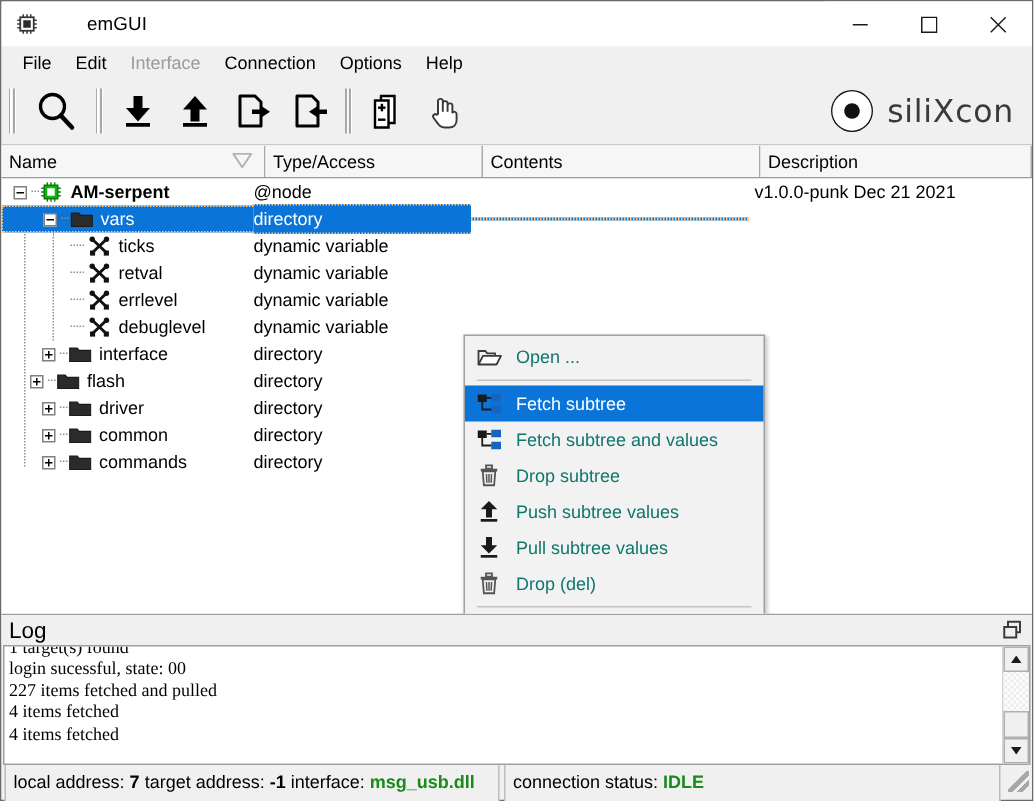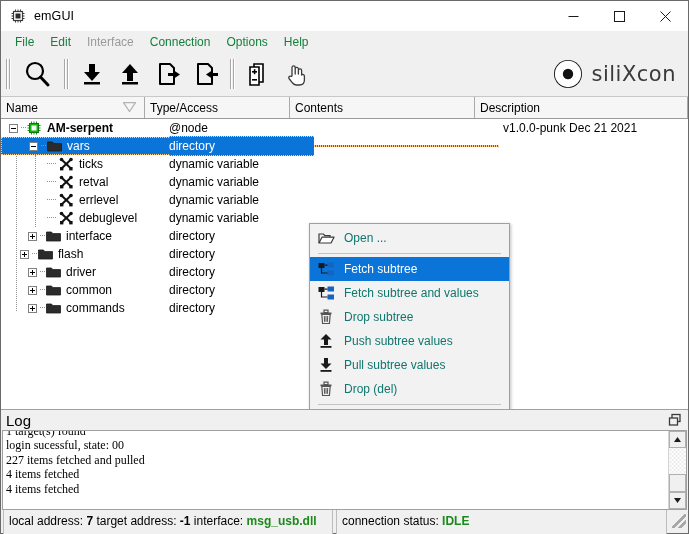--- a/index.html
+++ b/index.html
@@ -26,20 +26,21 @@
     flex-direction: column;
   }
 
   
   .titlebar {
     height: 30px;
     background: #ffffff;
     display: flex;
     align-items: center;
     flex: none;
+    gap: 24px;
   }
   .title-icon {
     width: 16px; height: 16px;
     margin-left: 9px; margin-right: 8px;
     position: relative;
     flex: none;
   }
   .chip-icon {
     width: 16px; height: 16px;
     display: block;
@@ -63,21 +64,21 @@
     height: 21px;
     background: #f0f0f0;
     display: flex;
     align-items: center;
     padding-left: 6px;
     flex: none;
     font-size: 12px;
   }
   .menu-item {
     padding: 2px 8px;
-    color: #15803d;
+    color: #000000;
     white-space: nowrap;
   }
   .menu-item.disabled { color: #9a9a9a; }
 
   
   .toolbar {
     height: 44px;
     background: #f0f0f0;
     display: flex;
     align-items: center;
@@ -502,21 +503,21 @@
         <path d="M15 15 L6 24.5 A13 13 0 0 1 6 5.5 Z" fill="#ffffff"></path>
         <circle cx="15" cy="15" r="5.2" fill="#111111"></circle>
       </svg>
       <span class="brand-text">siliXcon</span>
     </div>
   </div>
 
   <div class="treepanel">
 
     <div class="colheaders">
-      <div class="colhdr" style="width:144px">
+      <div class="colhdr" style="width:176px">
         <span>Name</span>
         <svg class="sort-tri" width="13" height="10" viewBox="0 0 13 10">
           <polygon points="0.5,0.5 12.5,0.5 6.5,9.5" fill="none" stroke="#b4b4b4" stroke-width="1.3"></polygon>
         </svg>
       </div>
       <div class="colhdr" style="width:145px">
         <span>Type/Access</span>
       </div>
       <div class="colhdr" style="width:185px">
         <span>Contents</span>

